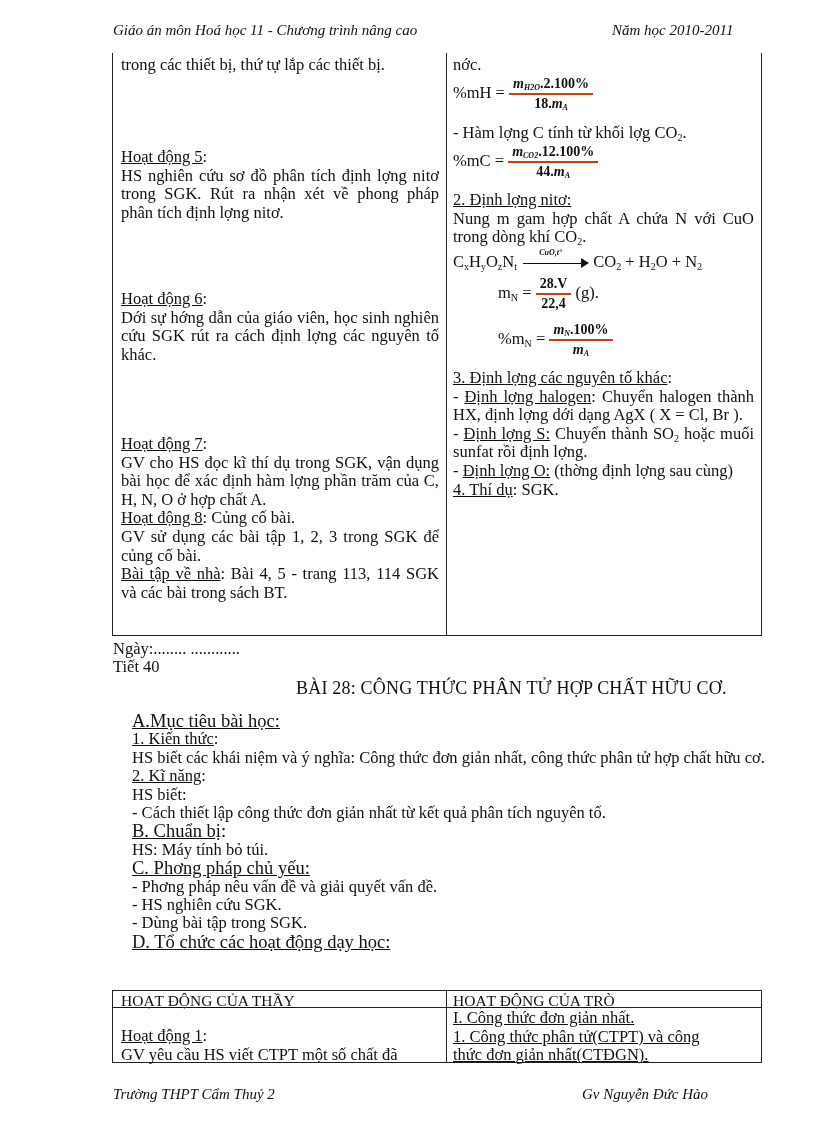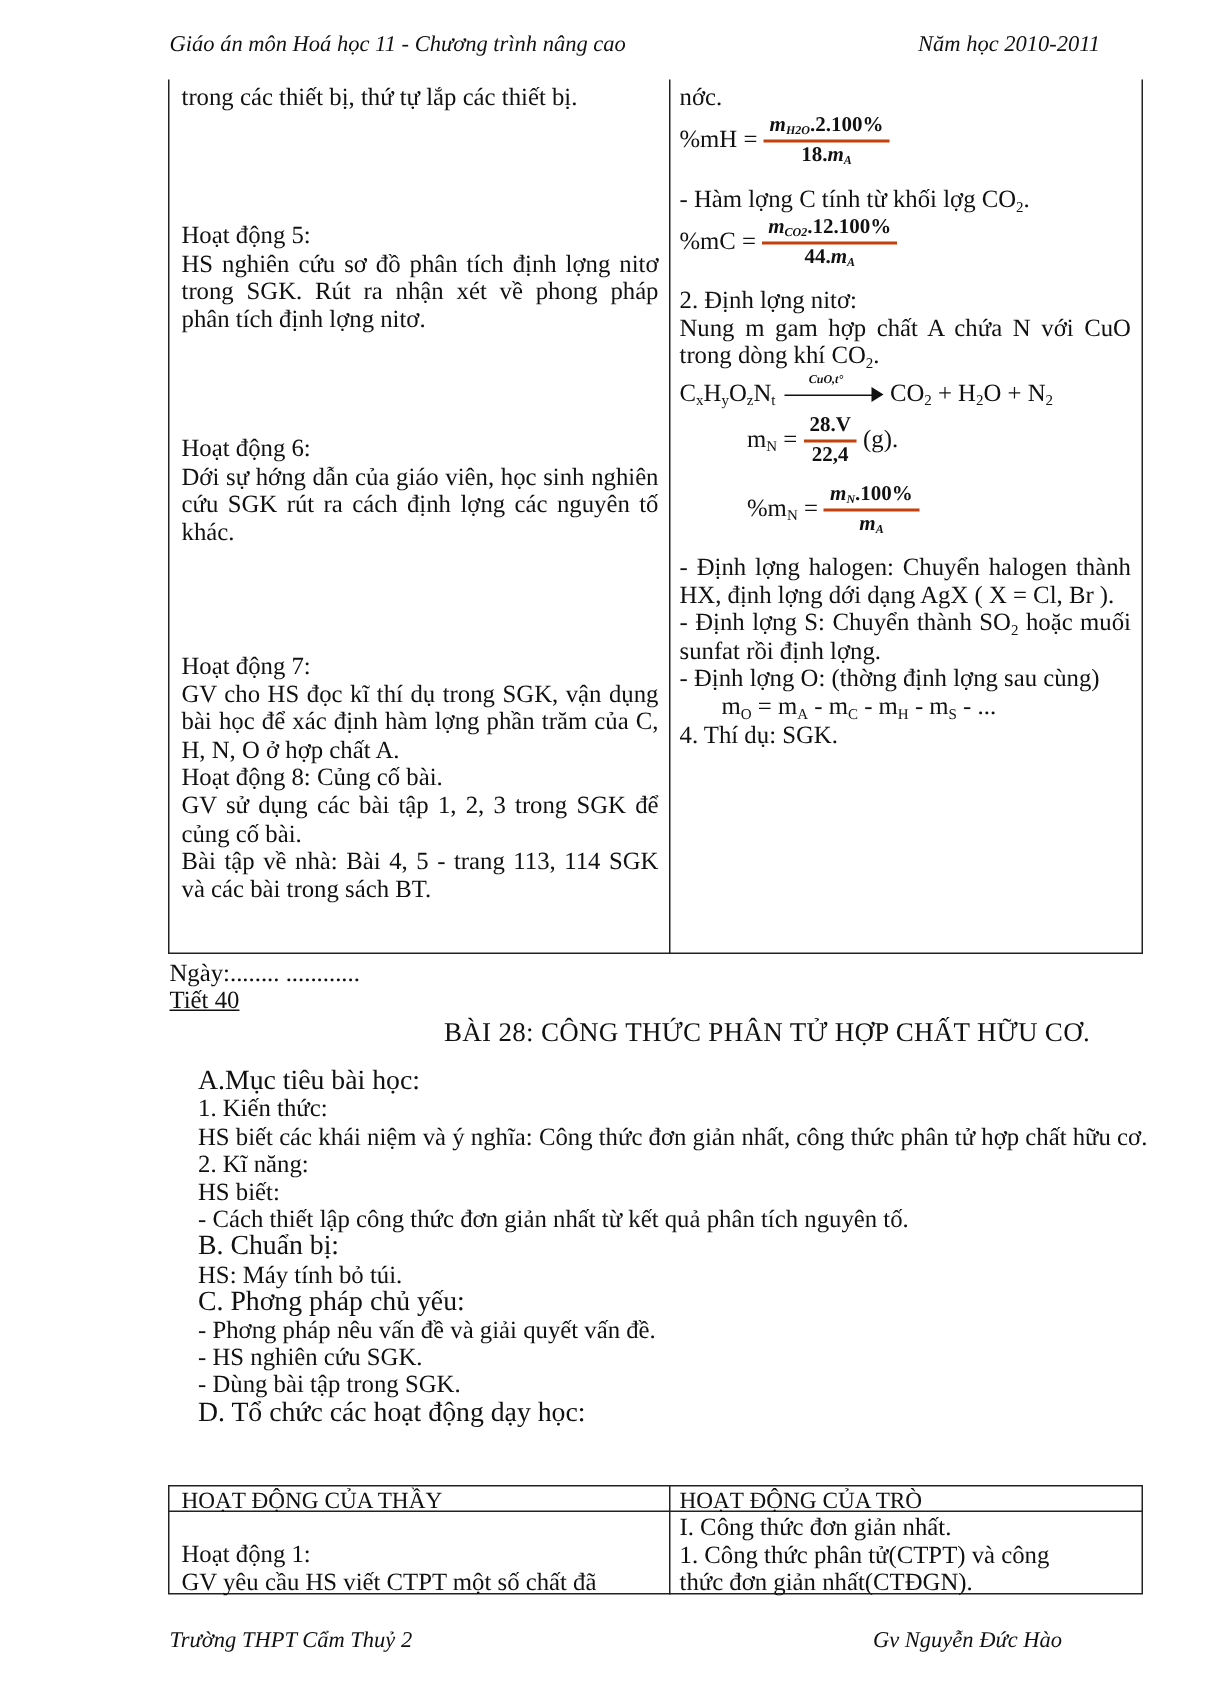--- a/index.html
+++ b/index.html
@@ -11,21 +11,21 @@
   .ftr { position: absolute; top: 1086px; font-style: italic; font-size: 15px; }
   .ftr-left { left: 113px; }
   .ftr-right { left: 582px; }
 
   .t1 { position: absolute; left: 112px; top: 53px; width: 650px; height: 583px;
         border-left: 1px solid #222; border-right: 1px solid #222; border-bottom: 1.5px solid #222; box-sizing: border-box; }
   .t1-div { position: absolute; left: 446px; top: 53px; width: 1px; height: 583px; background: #222; }
   .cell { position: absolute; font-size: 16.5px; line-height: 18.6px; text-align: justify; }
   .cl { left: 121px; width: 318px; }
   .cr { left: 453px; width: 301px; }
-  .u { }
+  .u { text-decoration: underline; }
   sub { font-size: 10px; vertical-align: -3px; line-height: 0; }
   .frac { display: inline-block; vertical-align: middle; text-align: center; font-weight: bold; font-size: 14px; }
   .frac .num { display: block; border-bottom: 2px solid #c2410c; padding: 0 4px 1px; }
   .frac .den { display: block; padding-top: 1px; }
   .frac i { font-style: italic; }
   .small-sub { font-size: 8px; vertical-align: -2px; }
   .eqline { position: absolute; font-size: 16.5px; white-space: nowrap; }
   .arrow { display: inline-block; position: relative; width: 68px; height: 14px; vertical-align: middle; }
   .arrow .shaft { position: absolute; left: 2px; right: 6px; top: 7px; height: 1px; background: #111; }
   .arrow .head { position: absolute; right: 0; top: 2px; width: 0; height: 0;
@@ -112,29 +112,29 @@
 
 <div class="eqline" style="left:498px; top:322px;">
   <span>%m</span><sub>N</sub> =
   <span class="frac">
     <span class="num"><i>m</i><span class="small-sub"><i>N</i></span>.<span>100%</span></span>
     <span class="den"><i>m</i><span class="small-sub"><i>A</i></span></span>
   </span>
 </div>
 
 <div class="cell cr" style="top:369px;">
+  <div><span class="u">3. Định lợng   các nguyên tố khác</span>:</div>
   <div>- <span class="u">Định lợng   halogen</span><span>: Chuyển halogen thành HX, định lợng  dới  dạng AgX ( X = Cl, Br ).</span></div>
   <div>- <span class="u">Định lợng   S:</span><span> Chuyển thành SO</span><sub>2</sub><span> hoặc muối sunfat rồi định lợng.</span></div>
   <div>- <span class="u">Định lợng   O:</span><span> (thờng  định lợng  sau cùng)</span></div>
-  <div style="padding-left:28px;">m<sub>O</sub> = m<sub>A</sub> - m<sub>C</sub> - m<sub>H</sub> - m<sub>S</sub> - ...</div>
   <div><span class="u">4. Thí dụ</span><span>:   SGK.</span></div>
 </div>
 
 <div class="block" style="top:640px;">Ngày:........  ............</div>
-<div class="block" style="top:658px;text-decoration:underline;">Tiết 40</div>
+<div class="block" style="top:658px;">Tiết 40</div>
 <div class="title">BÀI 28:  CÔNG THỨC PHÂN TỬ HỢP CHẤT HỮU CƠ.</div>
 
 <div class="block" style="top:712px; width:648px; text-align:justify;margin-left:19px;">
   <div class="u sec">A.Mục tiêu bài học:</div>
   <div><span class="u">1. Kiến thức</span>:</div>
   <div>HS biết các khái niệm và ý nghĩa:  Công thức đơn giản nhất, công thức phân tử hợp chất hữu cơ.</div>
   <div><span class="u">2. Kĩ năng</span>:</div>
   <div>HS biết:</div>
   <div>- Cách thiết lập công thức đơn giản nhất từ kết quả phân tích nguyên tố.</div>
   <div class="sec"><span class="u">B. Chuẩn bị</span>:</div>

